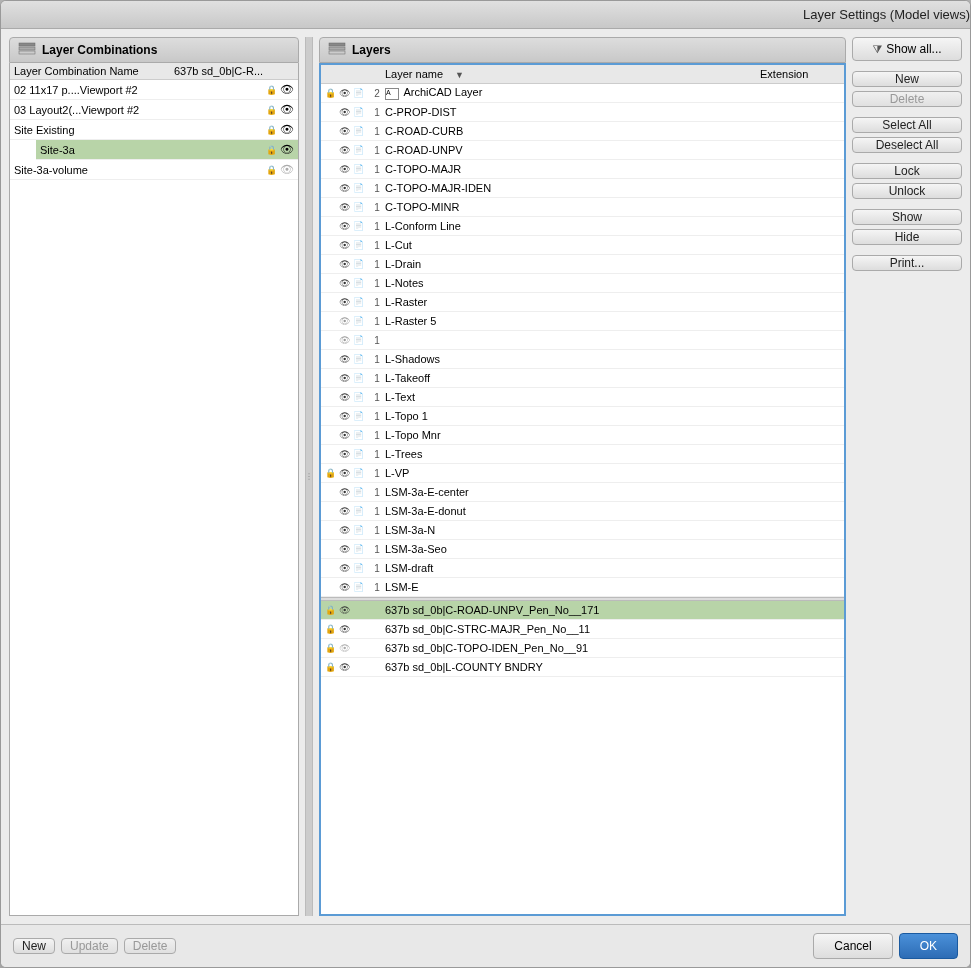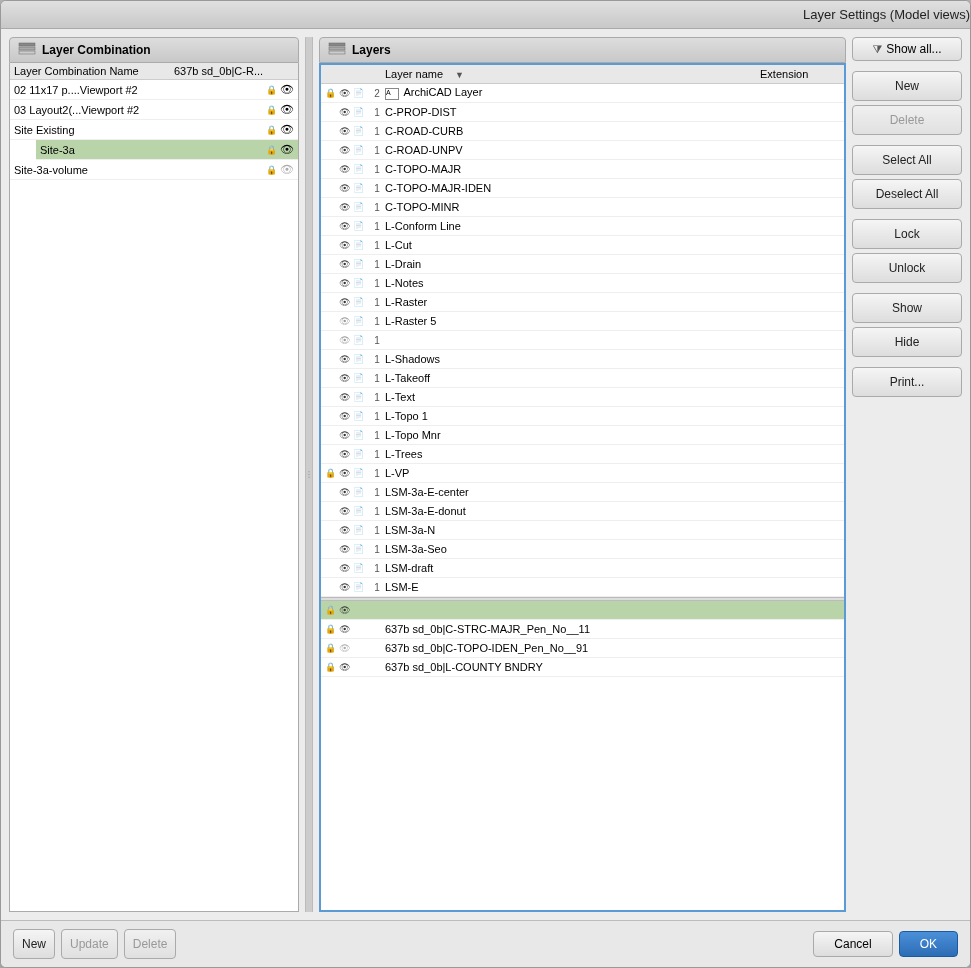--- a/index.html
+++ b/index.html
@@ -181,21 +181,21 @@
       padding-top: 0;
     }
     .btn-group {
       display: flex;
       flex-direction: column;
       gap: 4px;
       margin-bottom: 6px;
     }
     .btn {
       width: 100%;
-      padding: 7px 8px;
+      padding: 0 8px;
       font-size: 12px;
       background: linear-gradient(to bottom, #f5f5f5, #ddd);
       border: 1px solid #aaa;
       border-radius: 4px;
       cursor: pointer;
       text-align: center;
       white-space: nowrap;
       color: #222;
     }
     .btn:disabled, .btn.disabled {
@@ -303,21 +303,21 @@
 
   <div class="main-content">
 
     <div class="left-panel">
       <div class="panel-header">
         <svg width="18" height="16">
           <rect x="1" y="1" width="16" height="3" fill="#888" stroke="#666" stroke-width="0.5"></rect>
           <rect x="1" y="5" width="16" height="3" fill="#aaa" stroke="#666" stroke-width="0.5"></rect>
           <rect x="1" y="9" width="16" height="3" fill="#ccc" stroke="#666" stroke-width="0.5"></rect>
         </svg>
-        <span>Layer Combination</span>
+        <span>Layer Combinations</span>
       </div>
       <div class="panel-body">
         <div class="lc-table-header">
           <span class="lc-header-name">Layer Combination Name</span>
           <span class="lc-header-val">637b sd_0b|C-R...</span>
         </div>
 
         <div class="lc-row">
           <span class="lc-row-name">02 11x17 p....Viewport #2</span>
           <span class="lc-row-icons">
@@ -636,20 +636,21 @@
               <span class="layer-row-ext"></span>
             </div>
 
             <div class="layer-separator"></div>
 
             <div class="layer-row highlighted">
               <span style="font-size:9px;color:#cc2200;width:14px;">🔒</span>
               <span style="font-size:9px;width:14px;color:#333;">👁</span>
               <span style="font-size:9px;width:16px;"></span>
               <span class="layer-row-num"></span>
+              <span class="layer-row-name">637b sd_0b|C-ROAD-UNPV_Pen_No__171</span>
             </div>
             <div class="layer-row">
               <span style="font-size:9px;color:#cc2200;width:14px;">🔒</span>
               <span style="font-size:9px;width:14px;color:#333;">👁</span>
               <span style="font-size:9px;width:16px;"></span>
               <span class="layer-row-num"></span>
               <span class="layer-row-name">637b sd_0b|C-STRC-MAJR_Pen_No__11</span>
             </div>
             <div class="layer-row">
               <span style="font-size:9px;color:#cc2200;width:14px;">🔒</span>

